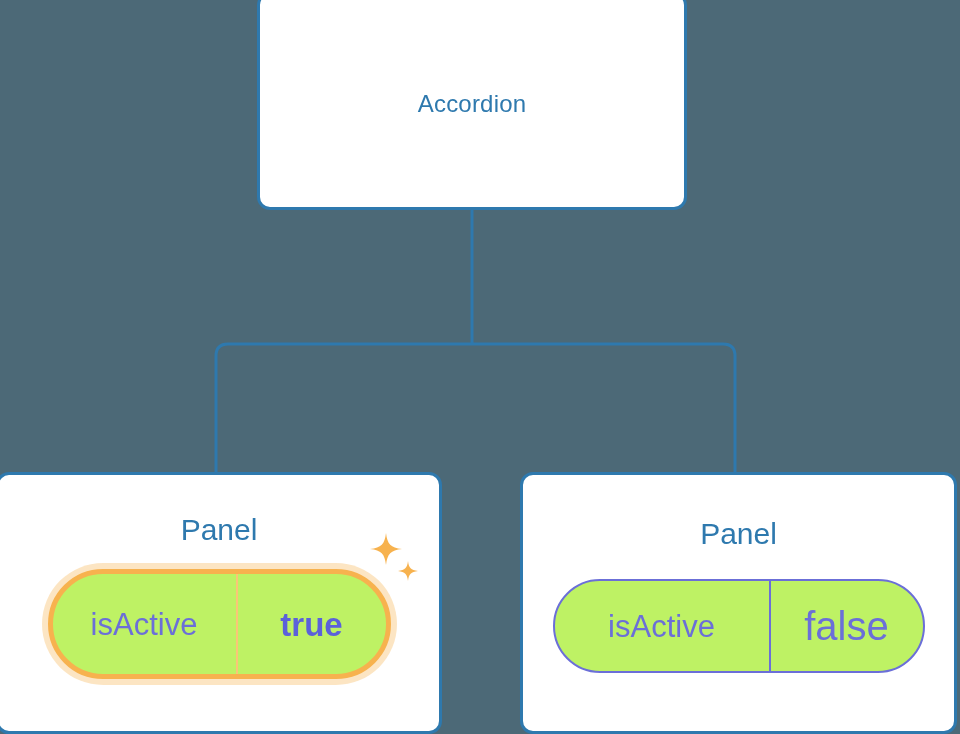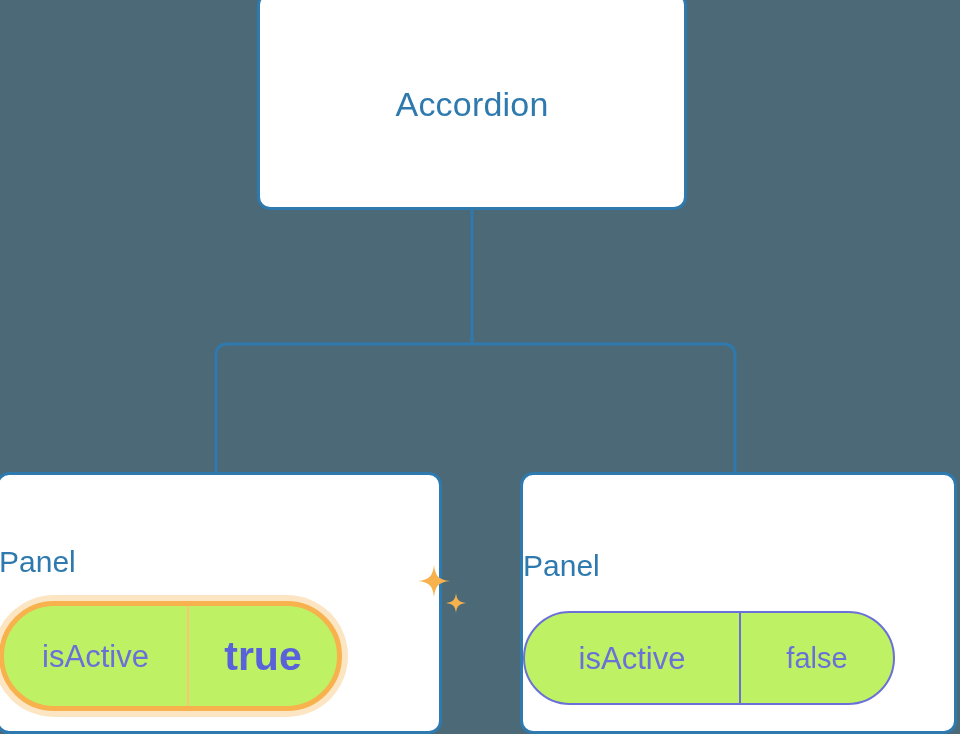--- a/index.html
+++ b/index.html
@@ -44,21 +44,21 @@
     left: 257px;
     top: -8px;
     width: 430px;
     height: 218px;
     display: flex;
     align-items: center;
     justify-content: center;
   }
   .node-title-root {
     color: #2e79ae;
-    font-size: 34px;
+    font-size: 24px;
     font-weight: 400;
     letter-spacing: .2px;
     line-height: 1;
     margin-top: 6px;
   }
 
   
   .panel-card {
     top: 472px;
     height: 262px;
@@ -66,21 +66,21 @@
   #panel-card-left  { left: -4px;  width: 446px; }
   #panel-card-right { left: 520px; width: 437px; }
 
   .panel-inner {
     position: absolute;
     left: 0;
     right: 0;
     top: 0;
     display: flex;
     flex-direction: column;
-    margin-top: 32px;
+    align-items: center;
   }
   #panel-card-left  .panel-inner { padding-top: 40px; }
   #panel-card-right .panel-inner { padding-top: 44px; }
 
   .node-title {
     color: #2e79ae;
     font-size: 30px;
     font-weight: 400;
     line-height: 1;
   }
@@ -113,39 +113,39 @@
     height: 94px;
   }
   .pill--plain .pill-key {
     width: 216px;
     font-size: 31px;
     color: #6b6fd8;
     border-right: 2px solid #6b6fd8;
   }
   .pill--plain .pill-val {
     width: 152px;
-    font-size: 29px;
+    font-size: 40px;
     color: #6b6fd8;
   }
 
   
   .pill--highlight {
     border: 5px solid #f7b24e;
     height: 110px;
     box-shadow: 0 0 0 6px rgba(247, 178, 78, 0.34);
   }
   .pill--highlight .pill-key {
     width: 185px;
     font-size: 31px;
     color: #6b6fd8;
     border-right: 2px solid #fac676;
   }
   .pill--highlight .pill-val {
     width: 148px;
-    font-size: 41px;
+    font-size: 33px;
     font-weight: bold;
     color: #5b61da;
   }
 
   
   .sparkles {
     position: absolute;
     right: -34px;
     top: -38px;
     width: 60px;

